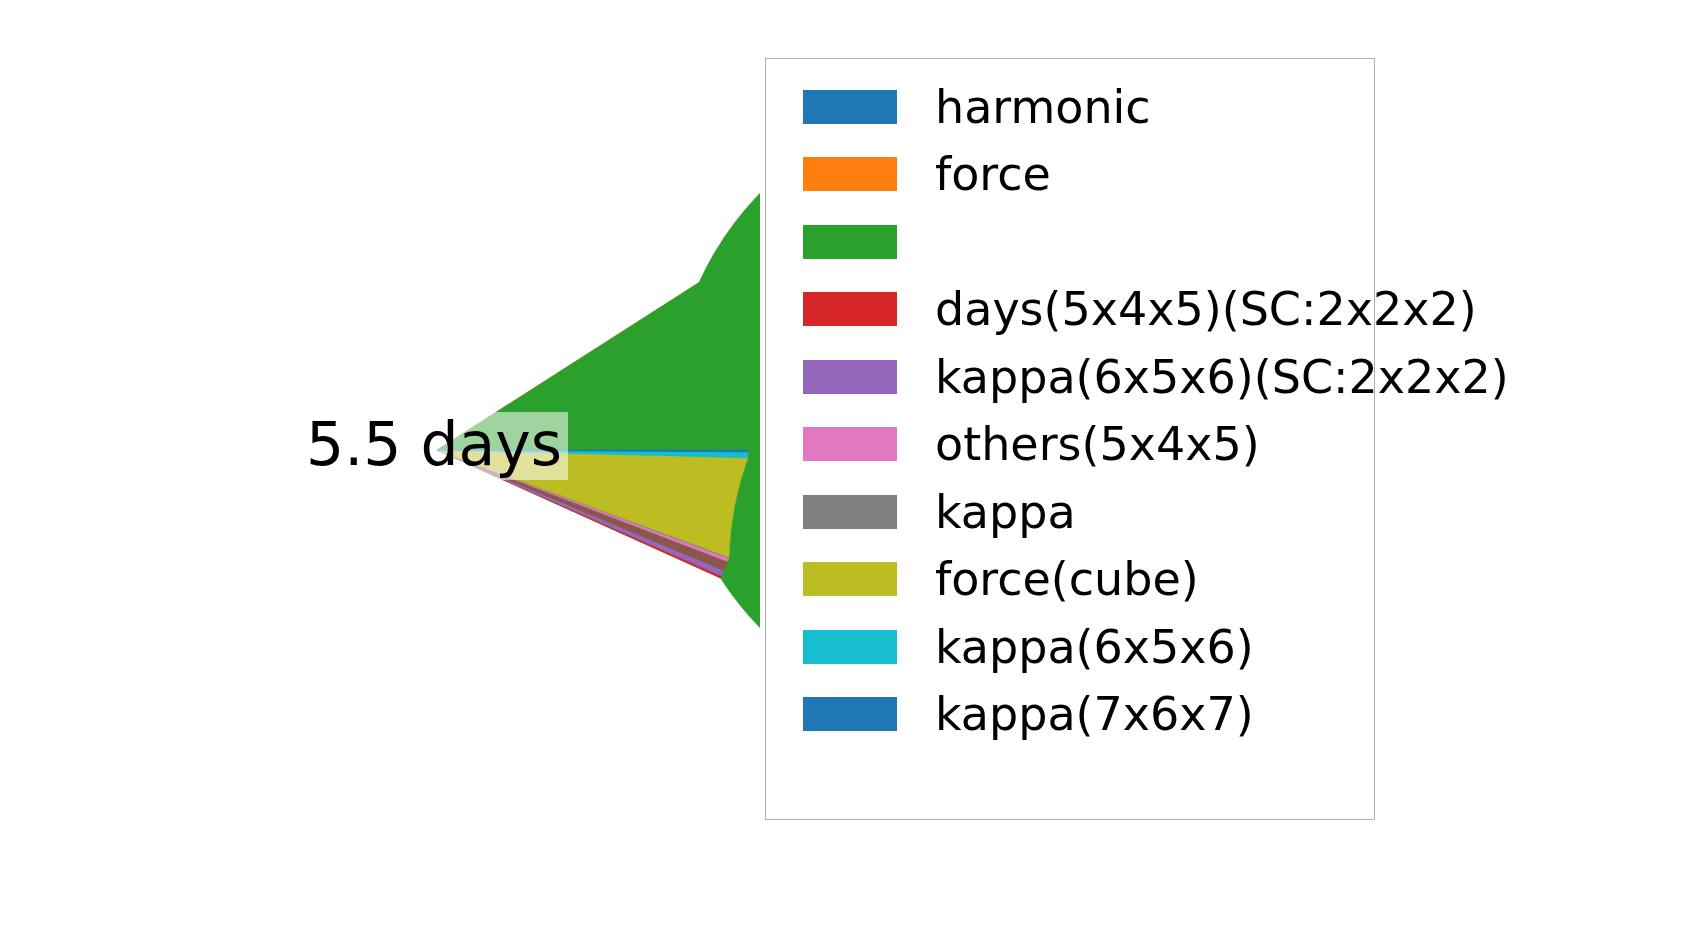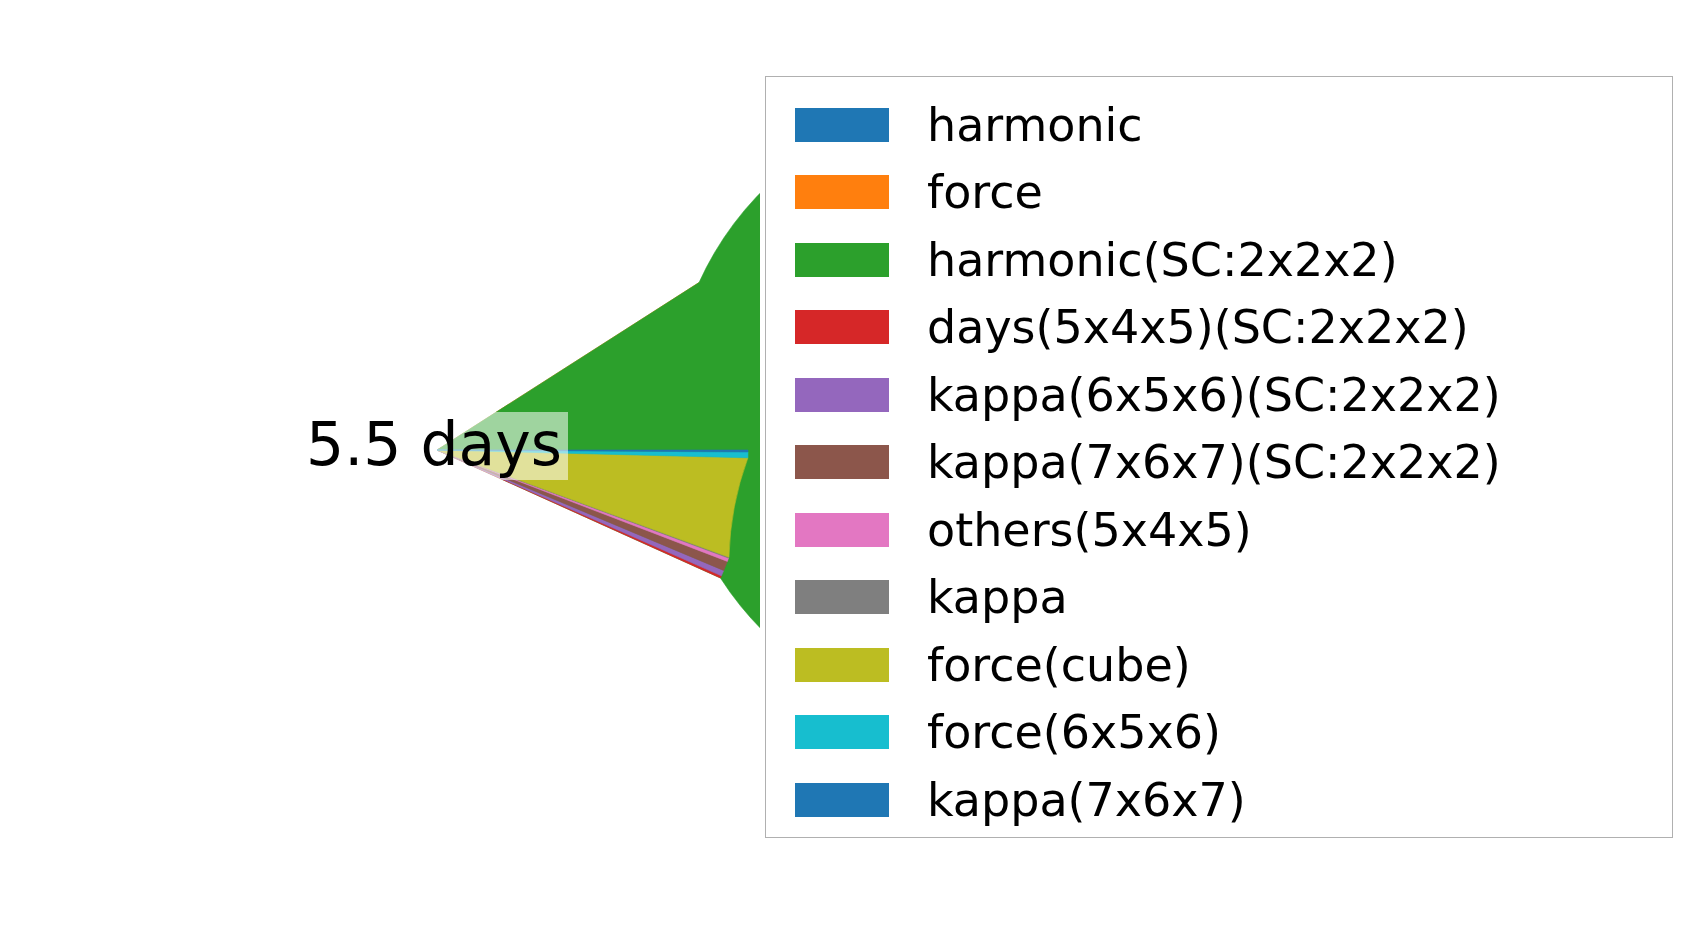--- a/index.html
+++ b/index.html
@@ -41,27 +41,27 @@
     color: #000000;
     font-size: 60px;
     line-height: 1.0;
     white-space: nowrap;
     letter-spacing: 0px;
   }
   
   #legend {
     position: absolute;
     left: 765px;
-    top: 76px;
-    width: 908px;
+    top: 58px;
+    width: 610px;
     height: 762px;
     border: 1.6px solid #b0b0b0;
     background: #ffffff;
     box-sizing: border-box;
-    padding: 14px 0 0 8px;
+    padding: 14px 0 0 16px;
   }
   .legend-row {
     display: flex;
     align-items: center;
     height: 67.5px;
     padding-left: 21px;
   }
   .legend-swatch {
     width: 94px;
     height: 34px;
@@ -105,49 +105,44 @@
   <div class="legend-row">
         <span class="legend-swatch" style="background: rgb(31, 119, 180);"></span>
         <span class="legend-label">harmonic</span>
       </div>
       <div class="legend-row">
         <span class="legend-swatch" style="background: rgb(255, 127, 14);"></span>
         <span class="legend-label">force</span>
       </div>
       <div class="legend-row">
         <span class="legend-swatch" style="background: rgb(44, 160, 44);"></span>
-        <span class="legend-label">harmonic(SC:2x2x2)</span>
       </div>
       <div class="legend-row">
         <span class="legend-swatch" style="background: rgb(214, 39, 40);"></span>
         <span class="legend-label">days(5x4x5)(SC:2x2x2)</span>
       </div>
       <div class="legend-row">
         <span class="legend-swatch" style="background: rgb(148, 103, 189);"></span>
         <span class="legend-label">kappa(6x5x6)(SC:2x2x2)</span>
-      </div>
-      <div class="legend-row">
-        <span class="legend-swatch" style="background: rgb(140, 86, 75);"></span>
-        <span class="legend-label">kappa(7x6x7)(SC:2x2x2)</span>
       </div>
       <div class="legend-row">
         <span class="legend-swatch" style="background: rgb(227, 119, 194);"></span>
         <span class="legend-label">others(5x4x5)</span>
       </div>
       <div class="legend-row">
         <span class="legend-swatch" style="background: rgb(127, 127, 127);"></span>
         <span class="legend-label">kappa</span>
       </div>
       <div class="legend-row">
         <span class="legend-swatch" style="background: rgb(188, 189, 34);"></span>
         <span class="legend-label">force(cube)</span>
       </div>
       <div class="legend-row">
         <span class="legend-swatch" style="background: rgb(23, 190, 207);"></span>
-        <span class="legend-label">force(6x5x6)</span>
+        <span class="legend-label">kappa(6x5x6)</span>
       </div>
       <div class="legend-row">
         <span class="legend-swatch" style="background: rgb(31, 119, 180);"></span>
         <span class="legend-label">kappa(7x6x7)</span>
       </div>
     </div>
 
 </div>
 
 </body></html>

